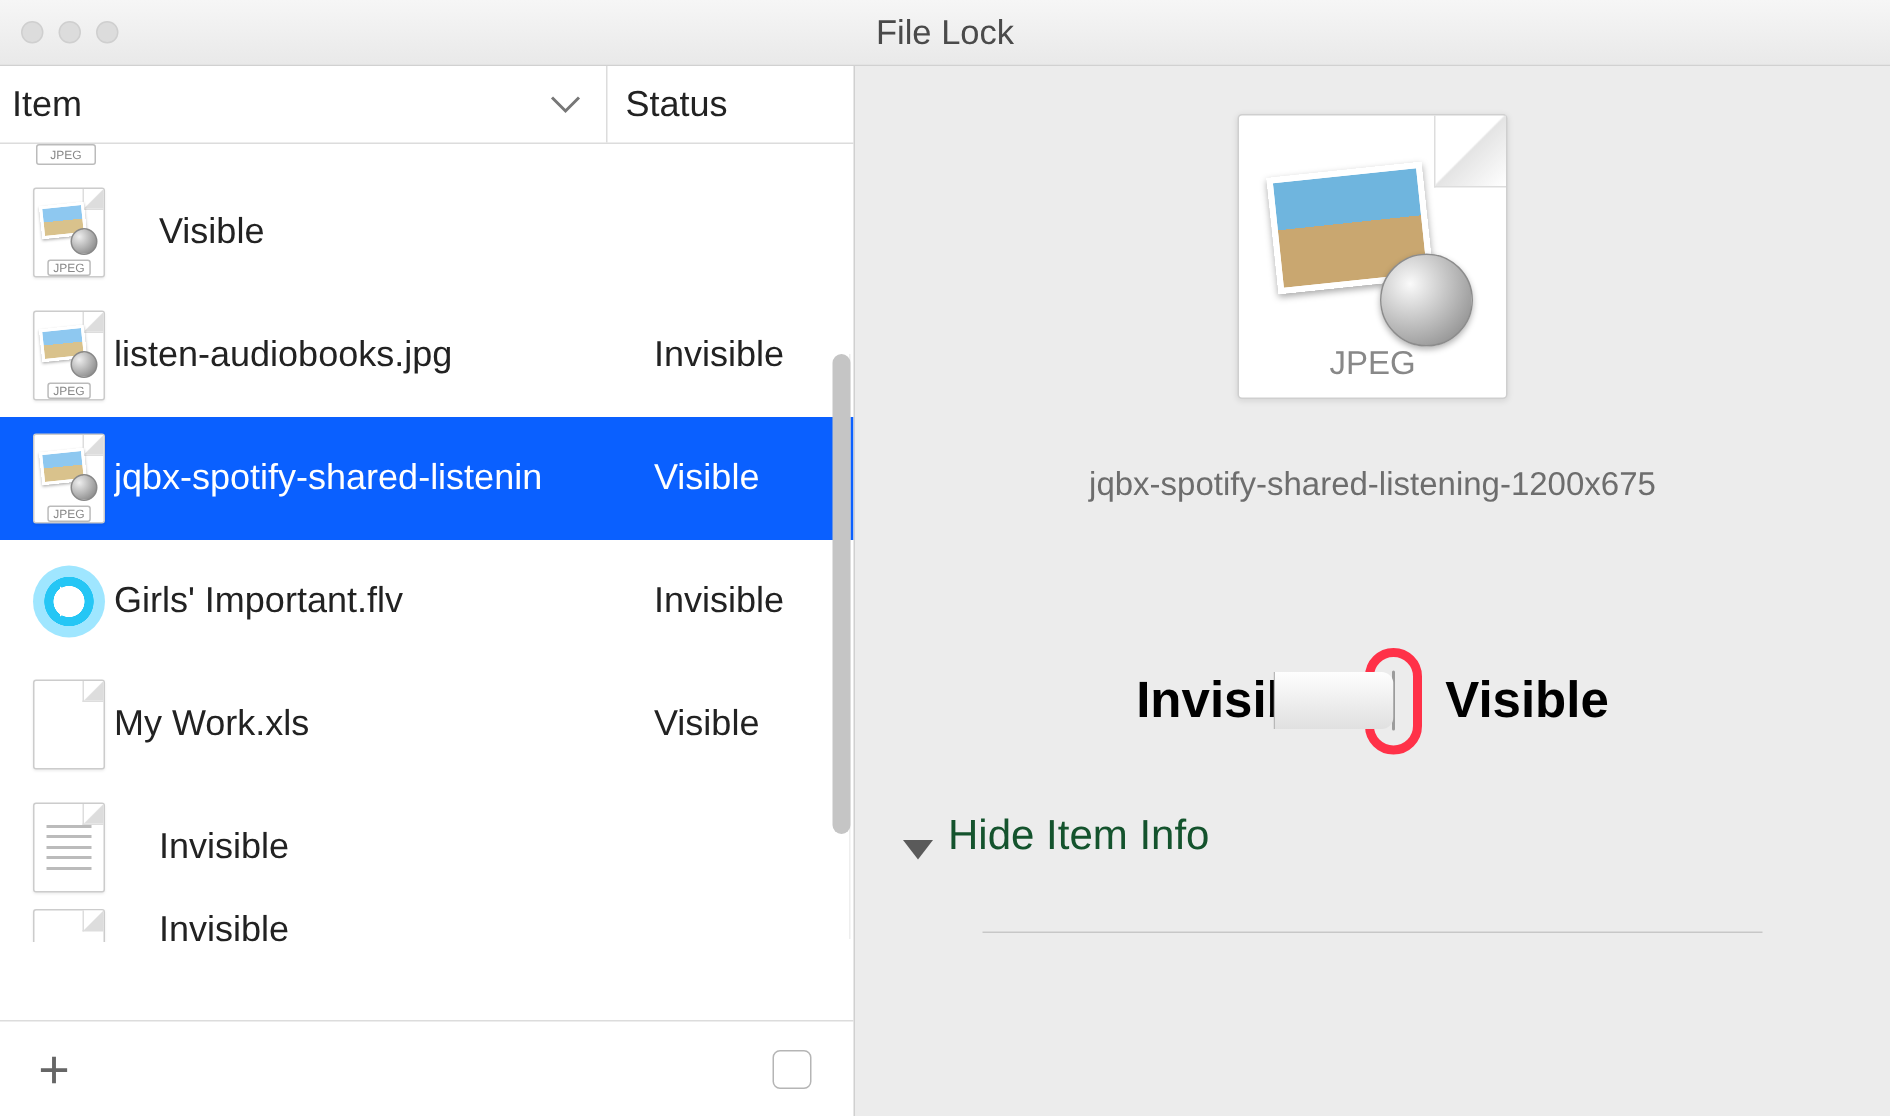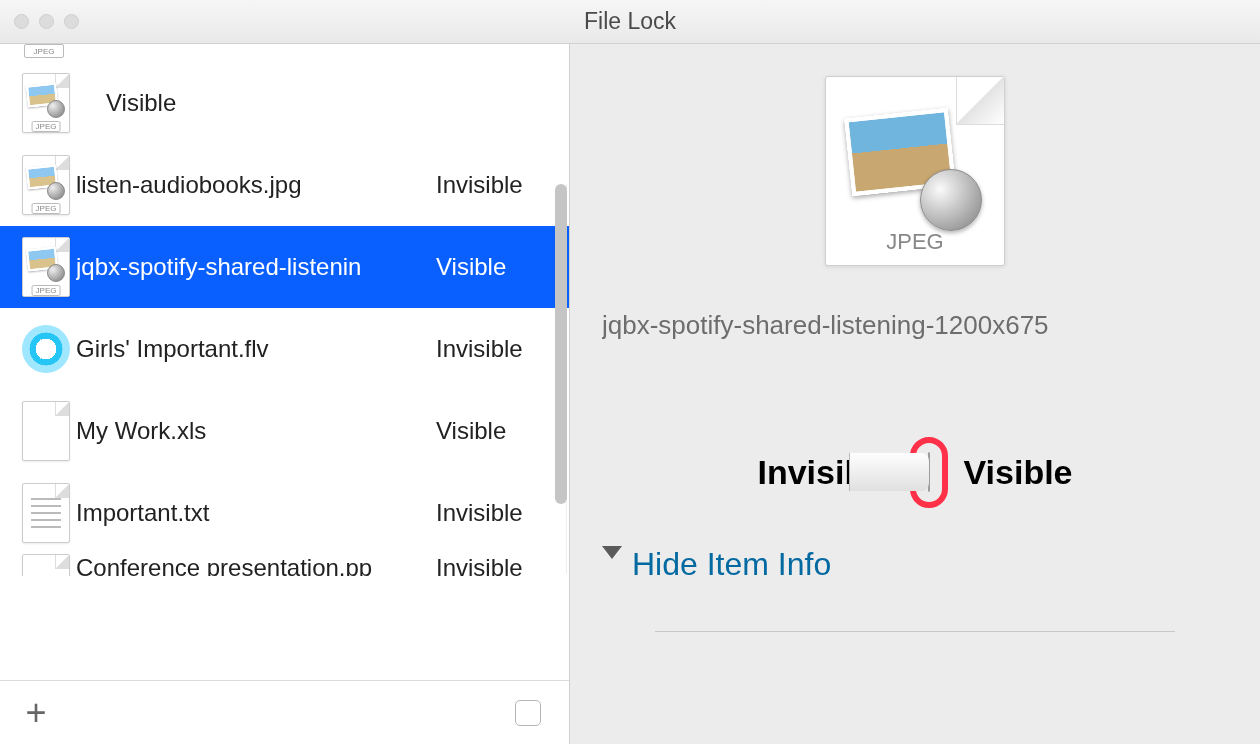--- a/index.html
+++ b/index.html
@@ -62,47 +62,60 @@
   .flv-icon::after { content:""; position:absolute; left:18px; top:14px; border-left:16px solid #fff; border-top:10px solid transparent; border-bottom:10px solid transparent; }
 
   
   .big-preview { width:180px; height:190px; margin:0 auto 6px auto; position:relative; }
   .big-page { position:absolute; inset:0; background:#fff; border:1px solid #cfcfcf; border-radius:3px; box-shadow:0 1px 4px rgba(0,0,0,0.1); }
   .big-page .dogear { position:absolute; top:0; right:0; width:48px; height:48px; background:linear-gradient(135deg,transparent 0 48%, #e4e4e4 50%, #fff 100%); border-left:1px solid #ddd; border-bottom:1px solid #ddd; }
   .big-photo { position:absolute; left:22px; top:36px; width:104px; height:78px; border:4px solid #fff; box-shadow:0 2px 5px rgba(0,0,0,0.35); background:linear-gradient(to bottom,#6fb5de 0 45%, #c9a770 45% 100%); transform:rotate(-6deg); }
   .big-lens { position:absolute; right:22px; top:92px; width:62px; height:62px; border-radius:50%; background:radial-gradient(circle at 32% 32%, #fafafa, #7e7e7e); border:1px solid #8c8c8c; box-shadow:0 2px 4px rgba(0,0,0,0.3); }
   .big-tag { position:absolute; bottom:10px; left:0; right:0; text-align:center; font-size:22px; color:#888; }
 
-  .file-title { text-align:left; font-size:26px; color:#6d6d6d; margin-top:44px; white-space:nowrap; overflow:hidden; }
+  .file-title { text-align:center; font-size:22px; color:#6d6d6d; margin-top:44px; white-space:nowrap; overflow:hidden; }
 
   .toggle-row { display:flex; align-items:center; justify-content:center; gap:16px; margin-top:96px; font-size:34px; font-weight:700; color:#000; }
   .toggle-highlight { position:relative; padding:10px 12px; border:6px solid #ff3148; border-radius:20px; background:transparent; }
   .toggle-track { width:200px; height:56px; border:1px solid #9c9c9c; border-radius:8px; background:linear-gradient(to bottom,#8f8f8f,#c2c2c2); position:relative; overflow:hidden; }
   .toggle-knob { position:absolute; top:0; right:0; width:80px; height:100%; background:linear-gradient(to bottom,#fefefe,#e0e0e0); border-left:1px solid #b8b8b8; border-radius:0 8px 8px 0; }
 
-  .disclosure-row { display:flex; align-items:flex-start; gap:10px; margin-top:38px; margin-left:0; font-size:32px; color:#0369a1; }
+  .disclosure-row { display:flex; align-items:flex-end; gap:10px; margin-top:38px; margin-left:0; font-size:28px; color:#14532d; }
   .disclosure-row .tri { width:0;height:0;border-left:10px solid transparent;border-right:10px solid transparent;border-top:13px solid #5a5a5a; }
 
   .hr-line { margin:48px auto 0 auto; width:520px; height:1px; background:#c7c7c7; }
 
 </style>
 </head>
 <body>
 
 <div class="titlebar">
   <div class="traffic-lights">
     <div class="dot"></div>
     <div class="dot"></div>
     <div class="dot"></div>
   </div>
   <div class="window-title">File Lock</div>
 </div>
 
 <div class="content">
   <div class="left-pane">
+    <div class="col-header">
+      <div class="col-item">
+        <span>Item</span>
+        <span class="chev-down">
+          <svg width="22" height="14" viewBox="0 0 22 14">
+              <polyline points="2,2 11,11 20,2" fill="none" stroke="#777" stroke-width="2"></polyline>
+            </svg>
+        </span>
+      </div>
+      <div class="col-status">
+        <span>Status</span>
+      </div>
+    </div>
 
     <div class="list-wrap">
       <div class="crop-row">
         <div class="tag-only">JPEG</div>
       </div>
       <div id="rows-container">
           <div class="list-row">
             <div class="icon-col">
               <div class="file-thumb ">
                 <div class="dogear"></div>
@@ -152,30 +165,28 @@
             </div>
             <div class="name-col">My Work.xls</div>
             <div class="status-col">Visible</div>
           </div>
           <div class="list-row">
             <div class="icon-col">
               <div class="file-thumb blank txt">
                 <div class="dogear"></div>
               </div>
             </div>
-            <div class="name-col">Important.txt</div>
             <div class="status-col">Invisible</div>
           </div>
           <div class="list-row" style="height: 22px; overflow: hidden; align-items: flex-start; padding-top: 0px;">
             <div class="icon-col">
               <div class="file-thumb blank">
                 <div class="dogear"></div>
               </div>
             </div>
-            <div class="name-col">Conference presentation.pp</div>
             <div class="status-col">Invisible</div>
           </div>
         </div>
       <div class="scroll-track">
         <div class="scroll-thumb"></div>
       </div>
     </div>
 
     <div class="bottom-bar">
       <div class="plus-btn">+</div>

